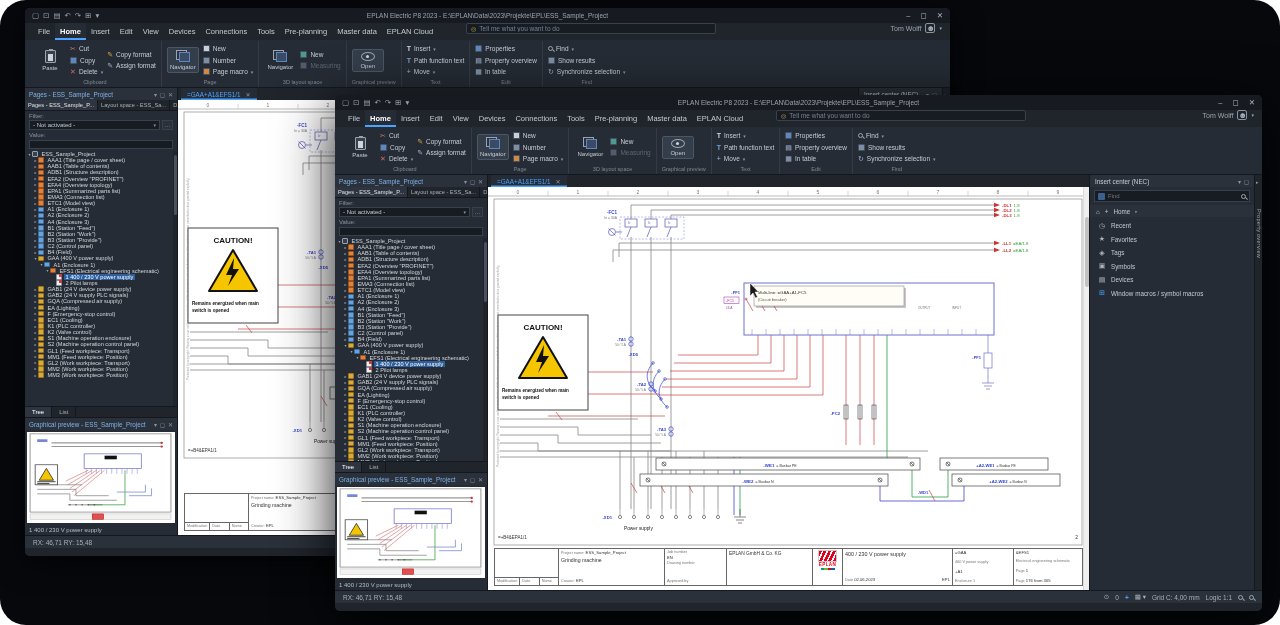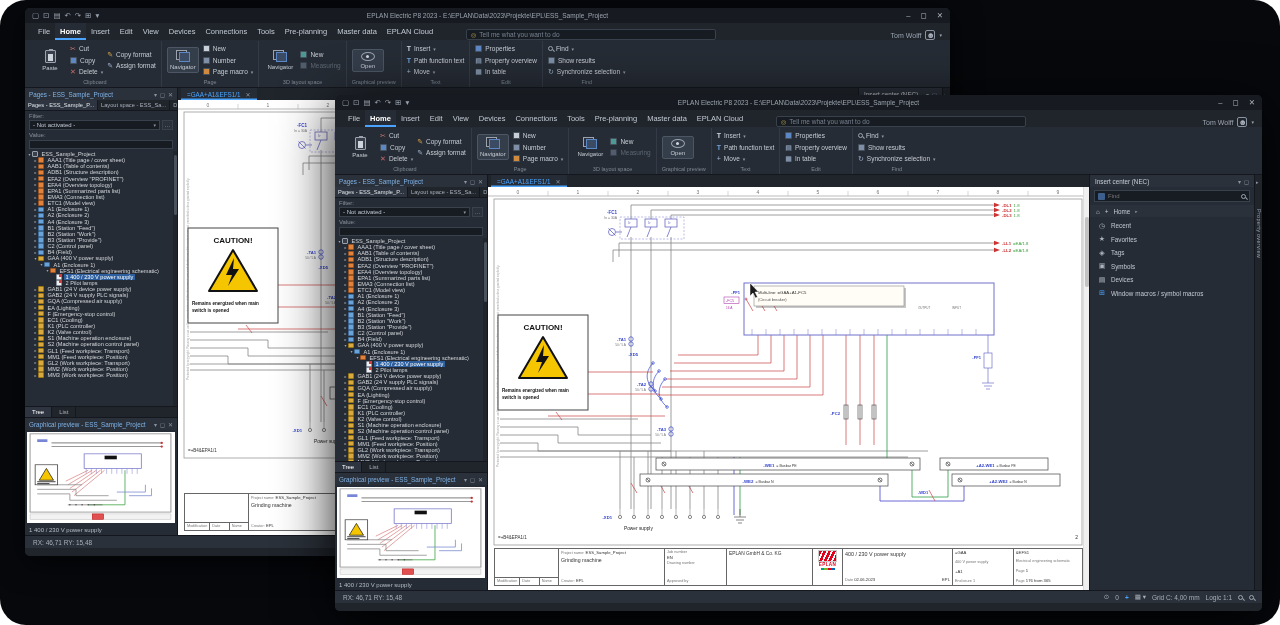--- a/index.html
+++ b/index.html
@@ -8,21 +8,21 @@
   .backdrop{position:absolute;inset:0;background:#06080c;border-radius:26px;overflow:hidden}
   
   .win{position:absolute;display:flex;flex-direction:column;background:#262c35;color:#c6ccd4;border-radius:5px;overflow:hidden}
   .win-back{left:25px;top:8px;width:925px;height:548px;z-index:1;box-shadow:0 6px 30px rgba(0,0,0,.7)}
   .win-front{left:335px;top:95px;width:927px;height:516px;z-index:2;box-shadow:0 12px 55px rgba(0,0,0,.9)}
   .titlebar{height:15px;background:#171b21;display:flex;align-items:center;padding:0 7px;flex:none;position:relative}
   .qat{display:flex;gap:4px;color:#98a1ac;font-size:7.5px;line-height:1;z-index:1}
   .qat span{cursor:default}
   .wtitle{position:absolute;left:0;right:0;text-align:center;font-size:6.5px;color:#9aa3ad;white-space:nowrap}
   .controls{margin-left:auto;display:flex;gap:10px;font-size:7.5px;color:#aeb6bf;z-index:1}
-  .menubar{height:17px;background:#20252c;display:flex;align-items:flex-end;gap:16px;padding:0 8px;flex:none}
+  .menubar{height:17px;background:#20252c;display:flex;align-items:flex-start;gap:16px;padding:0 8px;flex:none}
   .menutabs{display:flex;height:100%}
   .mtab{font-size:7.5px;color:#c2c9d2;padding:0 5px;display:flex;align-items:center;white-space:nowrap}
   .mtab.active{color:#fff;font-weight:bold;box-shadow:inset 0 -2px 0 #4aa3ff;background:#262c35}
   .msearch{margin-left:12px;width:250px;height:11px;background:#171c23;border:1px solid #39414d;border-radius:2px;display:flex;align-items:center;gap:3px;padding:0 4px;flex:none}
   .msearch .bulb{color:#b9a24a;font-size:6px}
   .msearch input{background:none;border:none;color:#8b94a1;font-size:6.5px;width:100%;outline:none;font-family:"Liberation Sans",sans-serif}
   .msearch input::placeholder{color:#79828f}
   .user{margin-left:auto;display:flex;align-items:center;gap:4px;font-size:7px;color:#9aa3ae;white-space:nowrap}
   .avatar{width:10px;height:10px;border:1px solid #8a93a0;border-radius:2px;font-size:8px;line-height:9px;text-align:center;color:#aab3bd}
   

